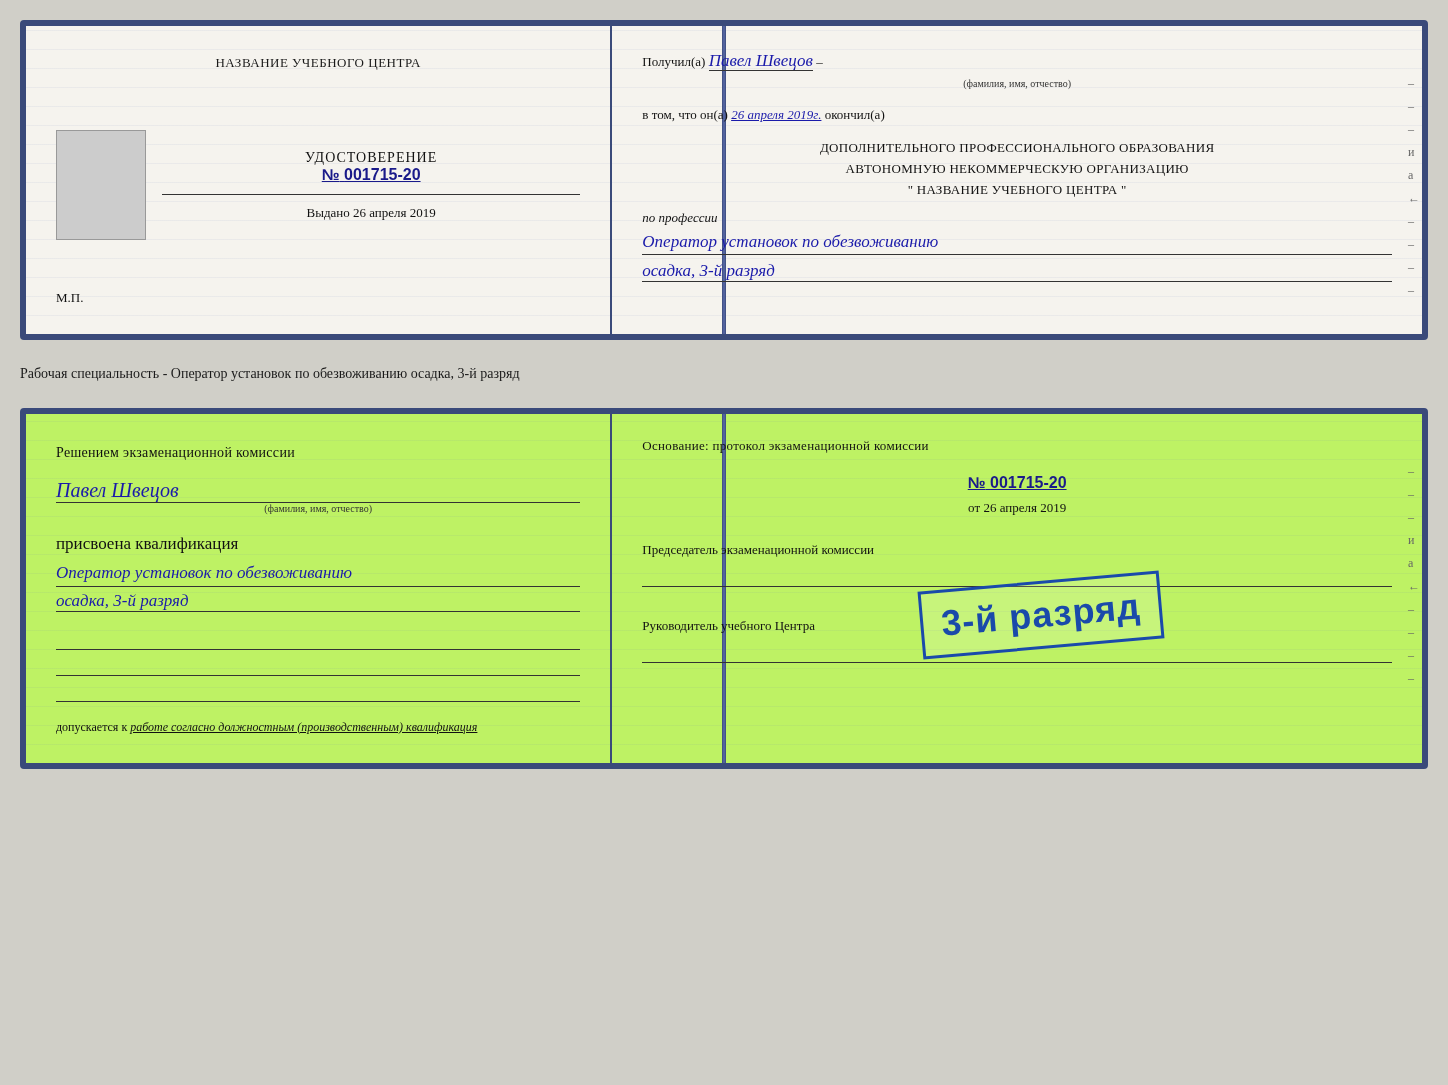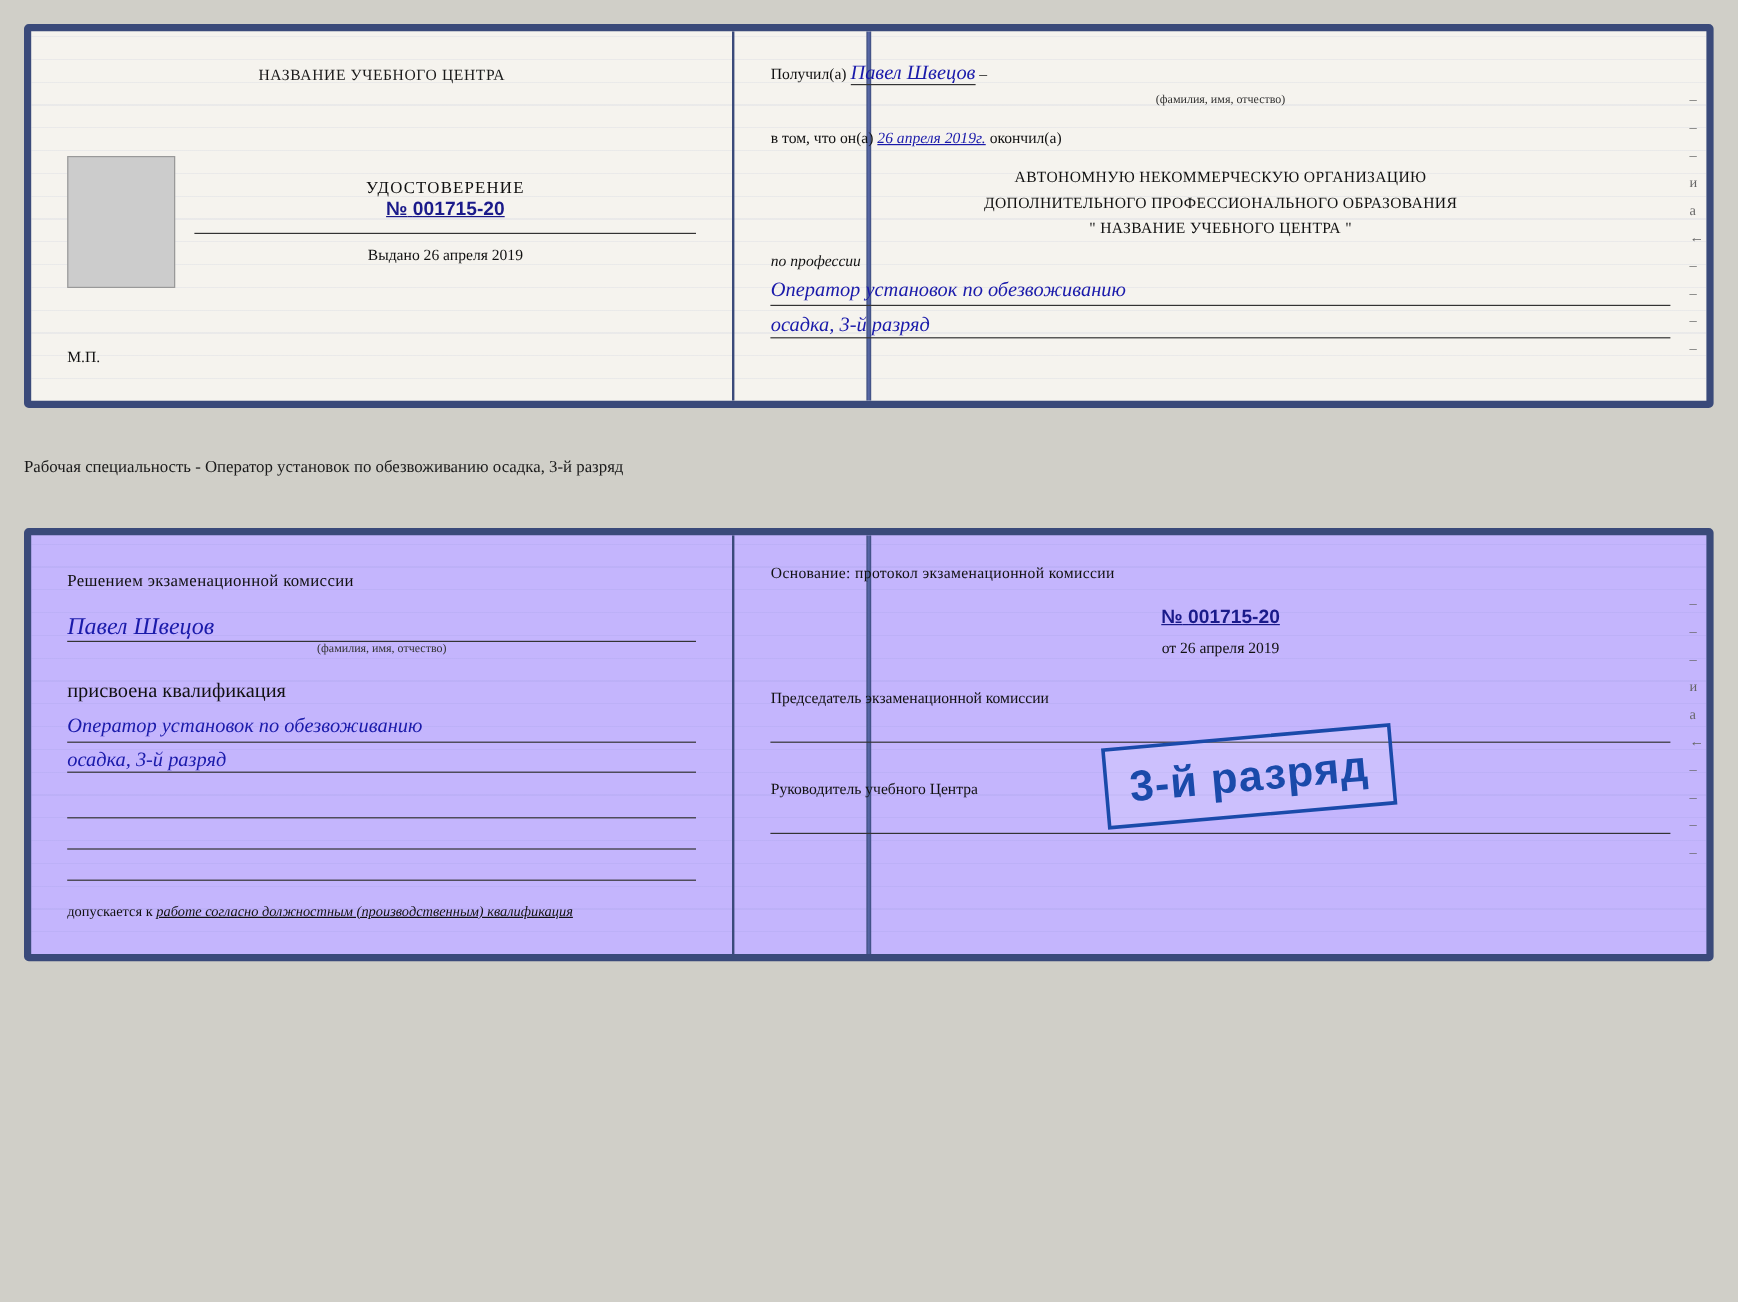--- a/index.html
+++ b/index.html
@@ -7,21 +7,21 @@
       background: #d0cfc8;
       font-family: 'Times New Roman', Times, serif;
       width: 1448px;
       min-height: 1085px;
       padding: 20px;
     }
 
     .document-container {
       display: flex;
       flex-direction: column;
-      gap: 36px;
+      gap: 20px;
     }
 
     
     .cert-card {
       background: #f5f3ee;
       border: 6px solid #3a4a7a;
       border-radius: 4px;
       display: flex;
       width: 100%;
       min-height: 320px;
@@ -180,21 +180,21 @@
 
     
     .separator-text {
       font-size: 14px;
       color: #1a1a1a;
       padding: 6px 0;
     }
 
     
     .exam-card {
-      background: #c4b5fd;
+      background: #bef264;
       border: 6px solid #3a4a7a;
       border-radius: 4px;
       display: flex;
       width: 100%;
       min-height: 360px;
       position: relative;
       overflow: hidden;
     }
 
     .exam-card::before {
@@ -425,22 +425,22 @@
         <span class="sub-label">(фамилия, имя, отчество)</span>
       </div>
 
       <div class="cert-right-row">
         <span>в том, что он(а)</span>
         <span class="typed">26 апреля 2019г.</span>
         <span>окончил(а)</span>
       </div>
 
       <div class="cert-autonomous-block">
+        <div>ДОПОЛНИТЕЛЬНОГО ПРОФЕССИОНАЛЬНОГО ОБРАЗОВАНИЯ</div>
         <div>АВТОНОМНУЮ НЕКОММЕРЧЕСКУЮ ОРГАНИЗАЦИЮ</div>
-        <div>ДОПОЛНИТЕЛЬНОГО ПРОФЕССИОНАЛЬНОГО ОБРАЗОВАНИЯ</div>
         <div>"    НАЗВАНИЕ УЧЕБНОГО ЦЕНТРА    "</div>
       </div>
 
       <div class="cert-profession-label">по профессии</div>
       <span class="cert-profession-value">Оператор установок по обезвоживанию</span>
       <span class="cert-razryad-value">осадка, 3-й разряд</span>
 
       <div class="right-side-letters">
         <span>–</span>
         <span>–</span>

